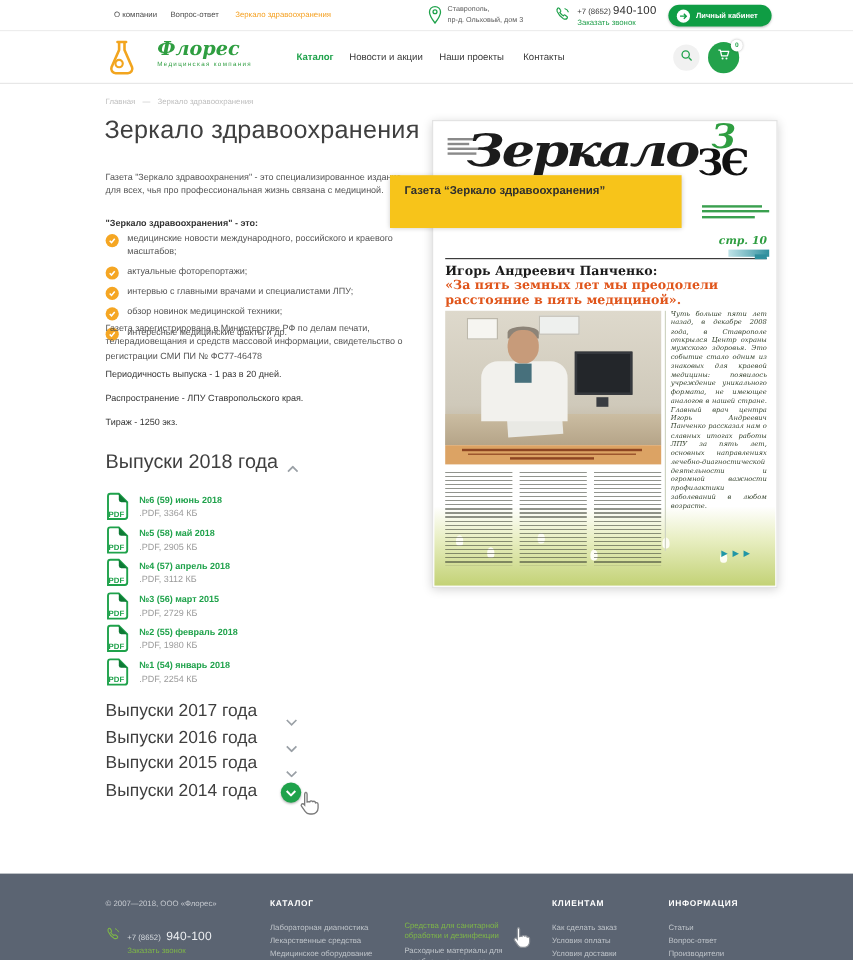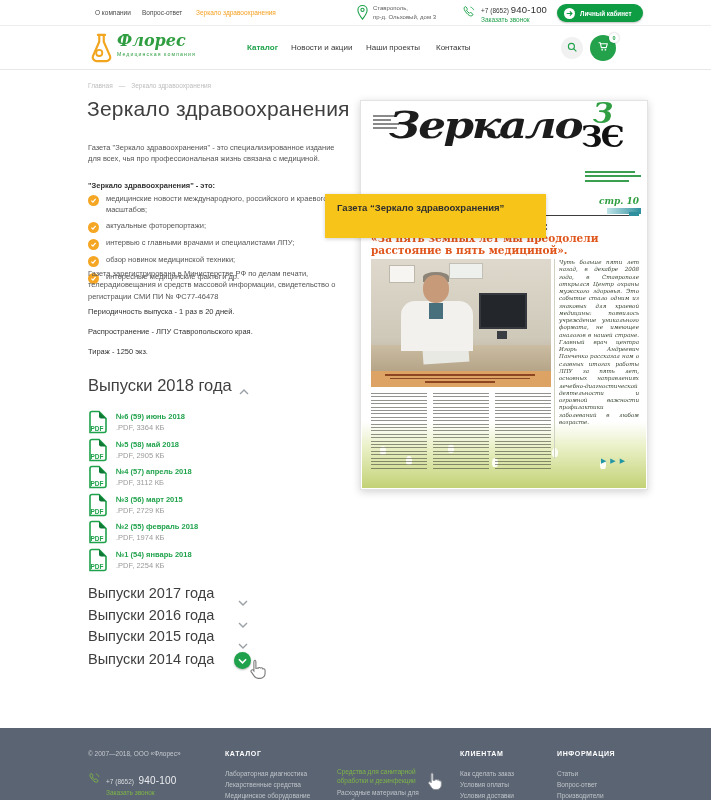--- a/index.html
+++ b/index.html
@@ -19,21 +19,21 @@
   .phone-line{ font-size:6.5px; color:#3a3a3a; }
   .phone-big{ font-size:9.5px; color:#2e2e2e; letter-spacing:.2px; }
   .callback{ font-size:6.5px; color:#22a04c; margin-top:1px; cursor:pointer; }
   .lk-btn{ position:absolute; left:557px; top:4px; width:86px; height:18px; background:#0f9d44; border-radius:9px;
            display:flex; align-items:center; gap:5px; padding:0 7px; cursor:pointer; box-shadow:0 1px 2px rgba(0,0,0,.25); }
   .lk-circle{ width:11px; height:11px; background:#fff; border-radius:50%; display:flex; align-items:center; justify-content:center; }
   .lk-label{ color:#fff; font-size:6.3px; font-weight:bold; }
 
   
   .header{ position:absolute; top:27px; left:0; width:711px; height:43px; background:#fff; border-bottom:1px solid #e7e7e7; }
-  .logo{ position:absolute; left:88px; top:5px; display:flex; gap:2px; cursor:pointer; }
+  .logo{ position:absolute; left:88px; top:5px; display:flex; gap:16px; cursor:pointer; }
   .logo-text .logo-title{ font-family:"DejaVu Serif", serif; font-style:italic; font-weight:bold; font-size:16px; color:#2f9e41; line-height:1.1; }
   .logo-text .logo-sub{ font-size:5.2px; color:#2f9e41; letter-spacing:1.1px; margin-top:1px; }
   .nav-item{ position:absolute; top:16px; font-size:8px; color:#3a3a3a; cursor:pointer; }
   .nav-item.active{ color:#1fa24b; font-weight:bold; }
   .search-btn{ position:absolute; left:561px; top:10px; width:22px; height:22px; border-radius:50%; background:#f1f1f1; display:flex; align-items:center; justify-content:center; cursor:pointer; }
   .cart-btn{ position:absolute; left:590px; top:8px; width:26px; height:26px; border-radius:50%; background:#23a24b; display:flex; align-items:center; justify-content:center; cursor:pointer; }
   .cart-badge{ position:absolute; left:609px; top:6px; width:10px; height:10px; background:#fff; border-radius:50%; box-shadow:0 0 2px rgba(0,0,0,.3);
                font-size:5.5px; color:#23a24b; font-weight:bold; display:flex; align-items:center; justify-content:center; }
 
   
@@ -97,22 +97,22 @@
   .ph-shirt{ position:absolute; left:58px; top:44px; width:14px; height:16px; background:#47707c; }
   .np-caption{ position:absolute; left:10px; top:270px; width:180px; height:16px; background:#dca364; padding:3px 14px; }
   .np-caption .bar{ background:#7b2d12; height:1.5px; margin-bottom:2.2px; opacity:.8; }
   .np-cols{ position:absolute; left:10px; top:292px; width:180px; height:78px; display:flex; gap:6px; z-index:2; }
   .txtcol{ flex:1; background:repeating-linear-gradient(180deg, rgba(55,60,48,.55) 0 1px, rgba(0,0,0,0) 1px 3.4px); }
   .np-sidecol{ position:absolute; left:198px; top:158px; width:80px; height:196px; font-family:"DejaVu Serif", serif; font-style:italic;
                font-size:5.6px; line-height:1.3; color:#33412c; text-align:justify; z-index:2; }
   .np-arrows{ position:absolute; left:240px; top:356px; font-size:7px; color:#2196a6; letter-spacing:1px; z-index:2; }
   .np-vrule{ position:absolute; left:193px; top:158px; width:1px; height:200px; background:#cfd4c2; }
 
-  .banner{ position:absolute; left:325px; top:146px; width:221px; height:44px; background:#f7c41a; z-index:10;
-           padding:7px 12px; box-shadow:0 1px 4px rgba(0,0,0,.2);margin-top:48px; }
+  .banner{ position:absolute; left:325px; top:146px; width:243px; height:44px; background:#f7c41a; z-index:10;
+           padding:7px 12px; box-shadow:0 1px 4px rgba(0,0,0,.2); }
   .banner div{ font-size:9.5px; font-weight:bold; color:#2e2e2e; line-height:1.5; }
 
   
   .footer{ position:absolute; left:0; top:728px; width:711px; height:72px; background:#5b6472; }
   .f-copy{ position:absolute; left:88px; top:22px; font-size:6.5px; color:#c6cad0; }
   .f-phone{ position:absolute; left:88px; top:42px; display:flex; gap:5px; }
   .f-phone svg{ width:13px; height:13px; margin-top:2px; }
   .f-phone-small{ font-size:6.5px; color:#d6dade; }
   .f-phone-big{ font-size:10px; color:#eceef1; letter-spacing:.2px; }
   .f-callback{ font-size:6.5px; color:#7eb648; margin-top:1px; cursor:pointer; }
@@ -315,21 +315,21 @@
         </div>
     </div>
     <div class="pdf-item">
       <span><svg width="20" height="24" viewBox="0 0 20 24">
             <path d="M2 22.5V3.5Q2 1.5 4 1.5H11L18 8.5V20.5Q18 22.5 16 22.5H4Q2 22.5 2 22.5Z" fill="#fff" stroke="#1fa24b" stroke-width="1.6"></path>
             <path d="M11 1.5 18 8.5H13Q11 8.5 11 6.5Z" fill="#0e7a35"></path>
             <text x="2.5" y="20.5" font-size="6.5" font-weight="bold" fill="#1fa24b" font-family="Liberation Sans, sans-serif">PDF</text>
           </svg></span>
       <div>
           <div class="pdf-title">№2 (55) февраль 2018</div>
-          <div class="pdf-meta">.PDF, 1974 КБ</div>
+          <div class="pdf-meta">.PDF, 1980 КБ</div>
         </div>
     </div>
     <div class="pdf-item">
       <span><svg width="20" height="24" viewBox="0 0 20 24">
             <path d="M2 22.5V3.5Q2 1.5 4 1.5H11L18 8.5V20.5Q18 22.5 16 22.5H4Q2 22.5 2 22.5Z" fill="#fff" stroke="#1fa24b" stroke-width="1.6"></path>
             <path d="M11 1.5 18 8.5H13Q11 8.5 11 6.5Z" fill="#0e7a35"></path>
             <text x="2.5" y="20.5" font-size="6.5" font-weight="bold" fill="#1fa24b" font-family="Liberation Sans, sans-serif">PDF</text>
           </svg></span>
       <div>
           <div class="pdf-title">№1 (54) январь 2018</div>

